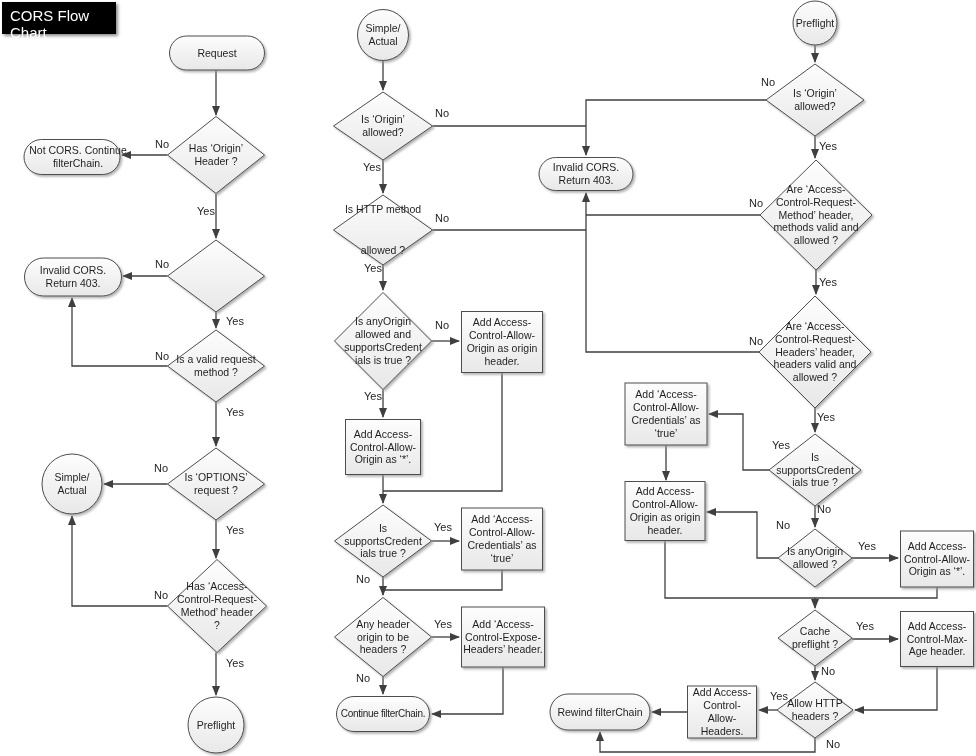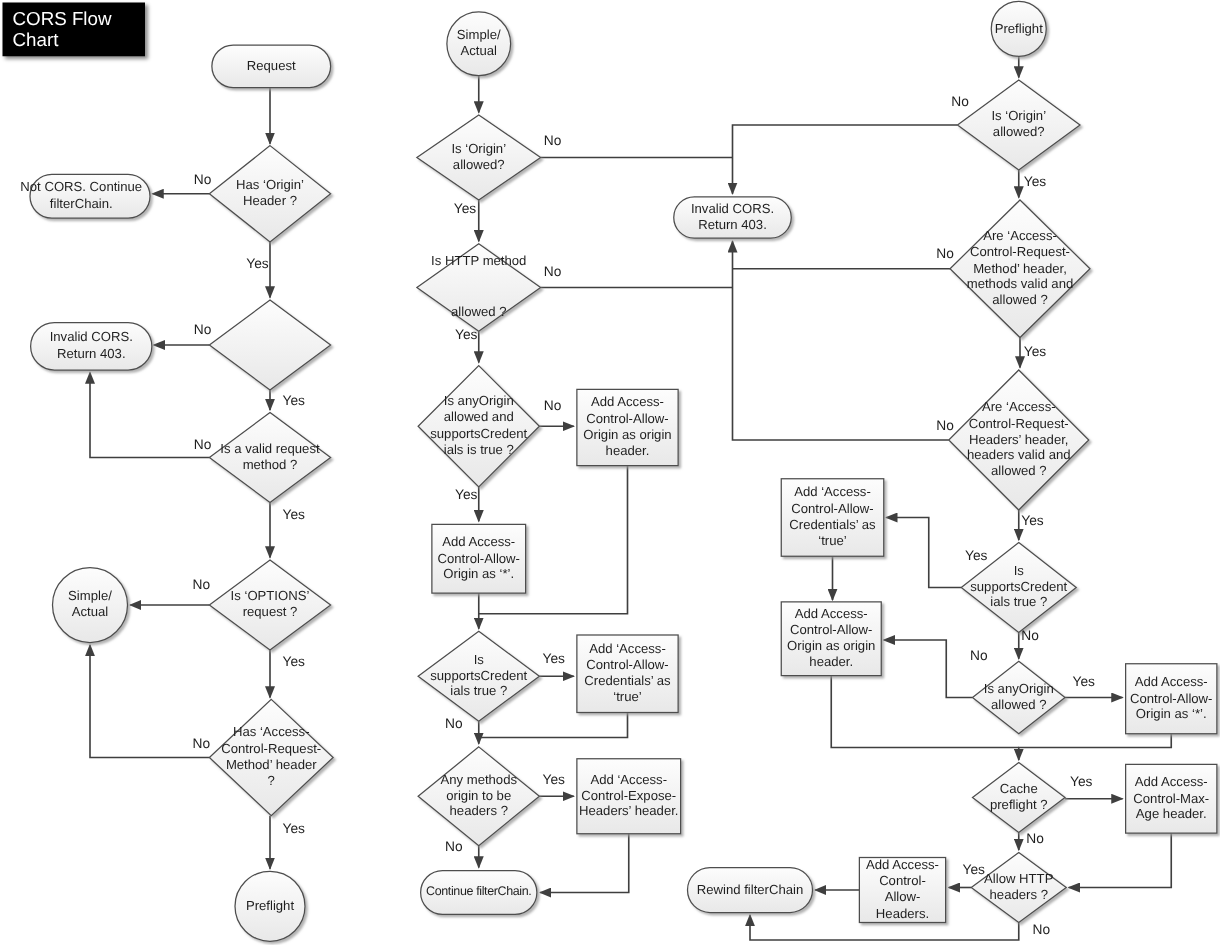--- a/index.html
+++ b/index.html
@@ -6,21 +6,21 @@
   #canvas{position:relative;width:976px;height:756px;background:#ffffff;overflow:hidden;
           font-family:"Liberation Sans",sans-serif;}
   #diagram-svg{position:absolute;left:0;top:0;}
   .edge{fill:none;stroke:#3f3f3f;stroke-width:1.3;}
   .shape{fill:url(#shapeGrad);stroke:#4d4d4d;stroke-width:1;filter:url(#ds);}
   #text-layer{position:absolute;left:0;top:0;width:976px;height:756px;}
   .ntext{position:absolute;display:flex;flex-direction:column;align-items:center;justify-content:center;
          text-align:center;font-size:10.5px;line-height:1.22;color:#1f1f1f;white-space:nowrap;pointer-events:none;}
   .elabel{position:absolute;font-size:11px;color:#1f1f1f;pointer-events:none;}
   #title{position:absolute;left:2px;top:2px;width:106px;height:22px;background:#000000;color:#ffffff;
-         font-size:15px;padding:5px 0 16px 8px;box-shadow:2px 2px 3px rgba(0,0,0,.45);}
+         font-size:15px;padding:5px 0 5px 8px;box-shadow:2px 2px 3px rgba(0,0,0,.45);}
 </style>
 </head>
 <body>
 
 <div id="canvas">
   <svg id="diagram-svg" width="976" height="756">
     <defs>
       <linearGradient id="shapeGrad" x1="0" y1="0" x2="0" y2="1">
         <stop offset="0" stop-color="#fdfdfd"></stop>
         <stop offset="1" stop-color="#e8e8e8"></stop>
@@ -116,21 +116,21 @@
         <rect x="900.5" y="611.5" width="73" height="55" rx="0" class="shape"></rect>
         <polygon points="815,682 853,710 815,738 777,710" class="shape"></polygon>
         <rect x="687.5" y="686" width="69" height="52" rx="0" class="shape"></rect>
         <rect x="550" y="694" width="100" height="36" rx="18" class="shape"></rect>
       </g>
   </svg>
   <div id="text-layer">
       <div class="ntext" style="left: 169.5px; top: 36px; width: 95px; height: 34px;">
         <div>Request</div>
       </div>
-      <div class="ntext" style="left: 11px; top: 139.5px; width: 108px; height: 35px;">
+      <div class="ntext" style="left: 24px; top: 139.5px; width: 108px; height: 35px;">
         <div>Not CORS. Continue</div>
         <div>filterChain.</div>
       </div>
       <div class="ntext" style="left: 167.5px; top: 116.5px; width: 97px; height: 77px;">
         <div>Has ‘Origin’</div>
         <div>Header ?</div>
       </div>
       <div class="ntext" style="left: 24.5px; top: 258px; width: 97px; height: 38px;">
         <div>Invalid CORS.</div>
         <div>Return 403.</div>
@@ -194,21 +194,21 @@
         <div>supportsCredent</div>
         <div>ials true ?</div>
       </div>
       <div class="ntext" style="left: 461.5px; top: 508px; width: 81px; height: 62px;">
         <div>Add ‘Access-</div>
         <div>Control-Allow-</div>
         <div>Credentials’ as</div>
         <div>‘true’</div>
       </div>
       <div class="ntext" style="left: 334.5px; top: 597.5px; width: 97px; height: 79px;">
-        <div>Any methods</div>
+        <div>Any header</div>
         <div>origin to be</div>
         <div>headers ?</div>
       </div>
       <div class="ntext" style="left: 461.5px; top: 607px; width: 83px; height: 60px;">
         <div>Add ‘Access-</div>
         <div>Control-Expose-</div>
         <div>Headers’ header.</div>
       </div>
       <div class="ntext" style="left: 336.5px; top: 696.5px; width: 93px; height: 35px; font-size: 10px; letter-spacing: -0.3px;">
         <div>Continue filterChain.</div>

